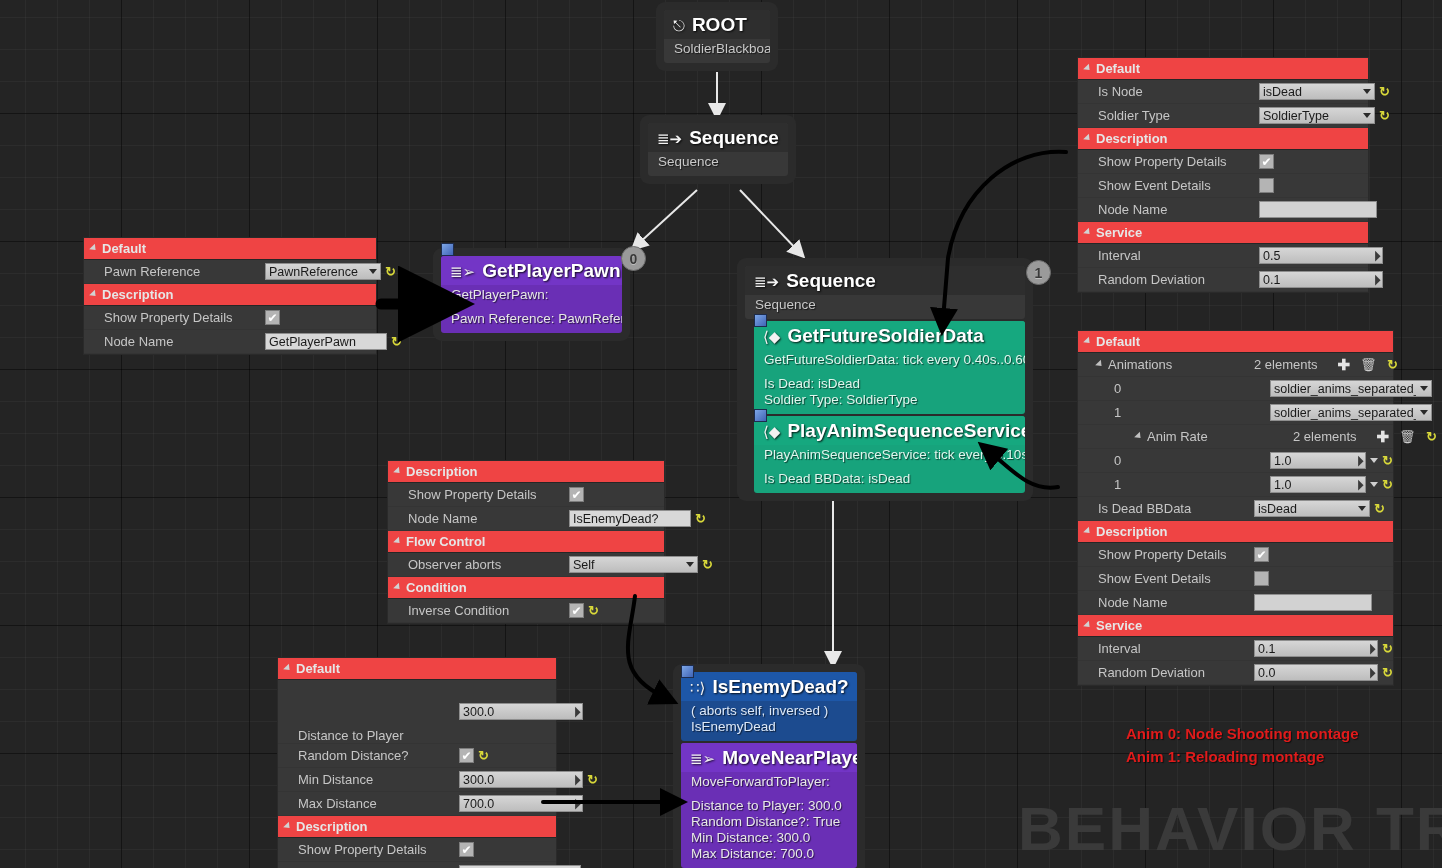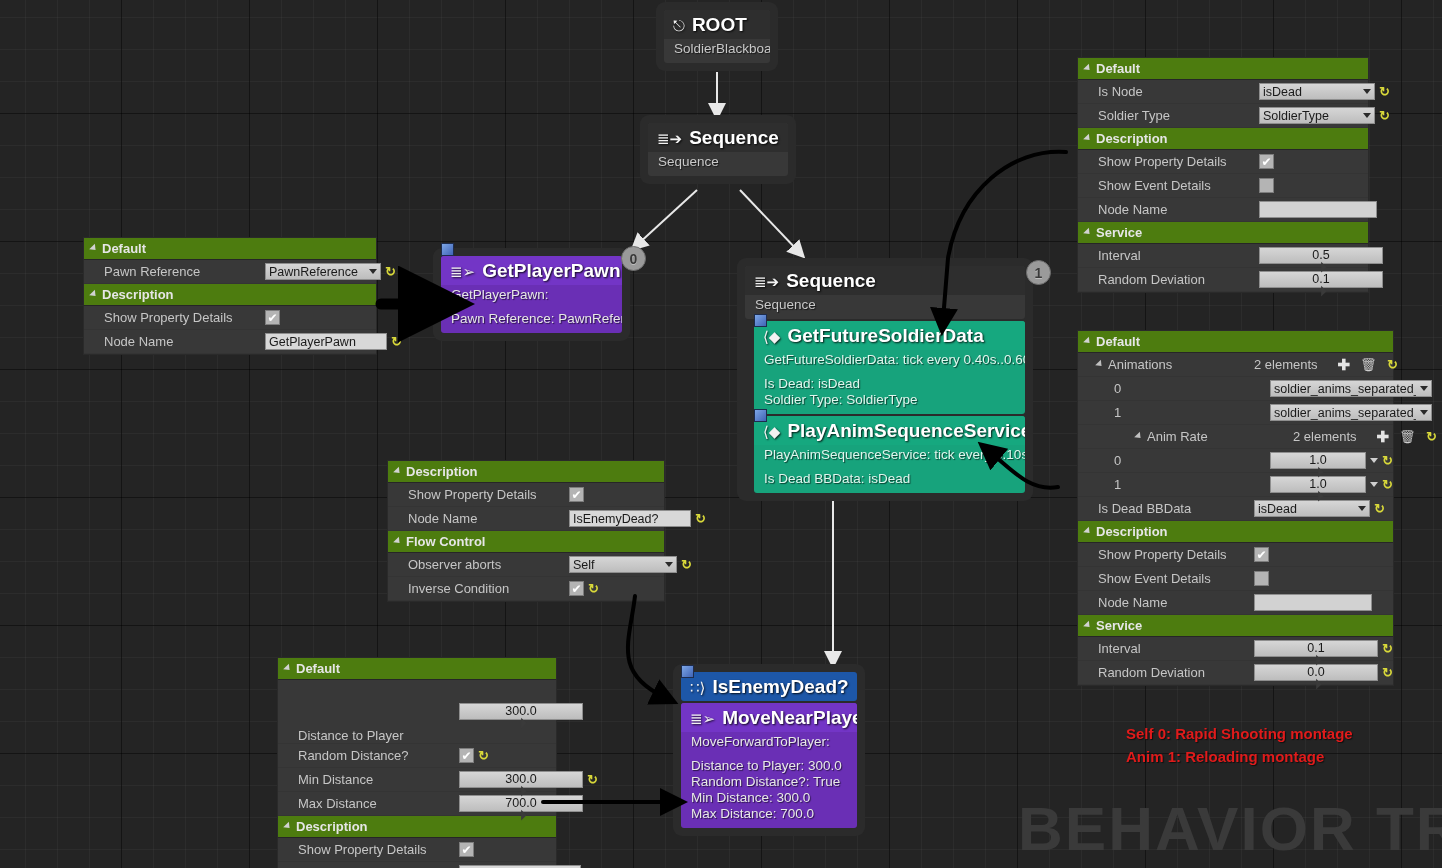--- a/index.html
+++ b/index.html
@@ -91,21 +91,21 @@
   .composite .stack{position:relative;display:flex;flex-direction:column;gap:2px;}
 
   
   .panel{
     position:absolute;z-index:20;
     background:#383838;
     border:1px solid #2a2a2a;
     font-size:12.5px;color:#cfcfcf;
   }
   .pcat{
-    background:#4d7c0f;
+    background:#ef4444;
     padding:3px 6px 3px 8px;
     font-size:13px;font-weight:bold;color:#e6e6e6;
     display:flex;align-items:center;gap:5px;
     border-bottom:1px solid #262626;
   }
   .tri{
     width:0;height:0;border-left:5px solid #d2d2d2;
     border-top:4px solid transparent;border-bottom:4px solid transparent;
     transform:rotate(45deg) translate(-1px,0);
   }
@@ -124,21 +124,21 @@
     height:17px;display:flex;align-items:center;
     color:#1a1a1a;font-size:12.5px;padding:0 3px;
     box-sizing:border-box;
   }
   .ctl.combo{justify-content:space-between;gap:4px;}
   .ctl.combo .cap{overflow:hidden;white-space:nowrap;}
   .caret{
     width:0;height:0;border-left:4px solid transparent;border-right:4px solid transparent;
     border-top:5px solid #2a2a2a;flex:0 0 auto;
   }
-  .ctl.num{justify-content:space-between;flex-direction:column;}
+  .ctl.num{justify-content:space-between;}
   .spin{font-size:10px;color:#3a3a3a;line-height:1;transform:rotate(-45deg);}
   .ctl.text{background:#d8d8d8;}
   .ctl.blank{background:#d2d2d2;}
   .chk{
     width:15px;height:15px;background:#b4b4b4;border:1px solid #7d7d7d;
     display:flex;align-items:center;justify-content:center;
     color:#fff;font-size:12px;line-height:1;box-sizing:border-box;
   }
   .chk.off{color:transparent;}
   .revert{
@@ -277,20 +277,24 @@
 <div class="composite" style="left:681px;top:672px;width:176px;">
   <div class="frame"></div>
   <div class="stack">
     <div class="v-deco" style="position:relative;">
       <div class="pin top" style="top:-7px;"></div>
       <div class="nbox">
         <div class="nhead">
           <span class="nicon">∷⟩</span>
           <span class="ntitle">IsEnemyDead?</span>
         </div>
+        <div class="nbody">
+          <div>( aborts self, inversed )</div>
+          <div>IsEnemyDead</div>
+        </div>
       </div>
     </div>
     <div class="v-task" style="position:relative;">
       <div class="nbox">
         <div class="nhead">
           <span class="nicon">≣➢</span>
           <span class="ntitle">MoveNearPlayer</span>
         </div>
         <div class="nbody">
           <div>MoveForwardToPlayer:</div>
@@ -606,26 +610,30 @@
     </div>
     <div class="pcat">
       <span class="tri"></span>
       <span>Flow Control</span>
     </div>
     <div class="prow">
       <div class="plabel" style="width: 155px;">
         <span>Observer aborts</span>
       </div>
       <div class="pval">
-        <div class="ctl combo" style="width: 108px; gap: 16px;">
+        <div class="ctl combo" style="width: 129px; gap: 16px;">
           <span class="cap">Self</span>
           <span class="caret"></span>
         </div>
         <span class="revert">↺</span>
       </div>
+    </div>
+    <div class="pcat">
+      <span class="tri"></span>
+      <span>Condition</span>
     </div>
     <div class="prow">
       <div class="plabel" style="width: 155px;">
         <span>Inverse Condition</span>
       </div>
       <div class="pval">
         <div class="chk">✔</div>
         <span class="revert">↺</span>
       </div>
     </div>
@@ -716,14 +724,14 @@
     <path d="M1066,152 C1012,148 960,190 948,258 L943,320" stroke-width="4" marker-end="url(#blkarrow)"></path>
 
     <path d="M1058,487 C1030,492 1012,470 990,452" stroke-width="4" marker-end="url(#blkarrow)"></path>
 
     <path d="M635,596 C630,640 612,672 664,697" stroke-width="4" marker-end="url(#blkarrow)"></path>
 
     <path d="M543,802 L672,802" stroke-width="4" marker-end="url(#blkarrow)"></path>
   </g>
 </svg>
 
-<div class="anno-red" style="left:1126px;top:725px;">Self 0: Rapid Shooting montage</div>
+<div class="anno-red" style="left:1126px;top:725px;">Anim 0: Node Shooting montage</div>
 <div class="anno-red" style="left:1126px;top:748px;">Anim 1: Reloading montage</div>
 
 </body></html>

